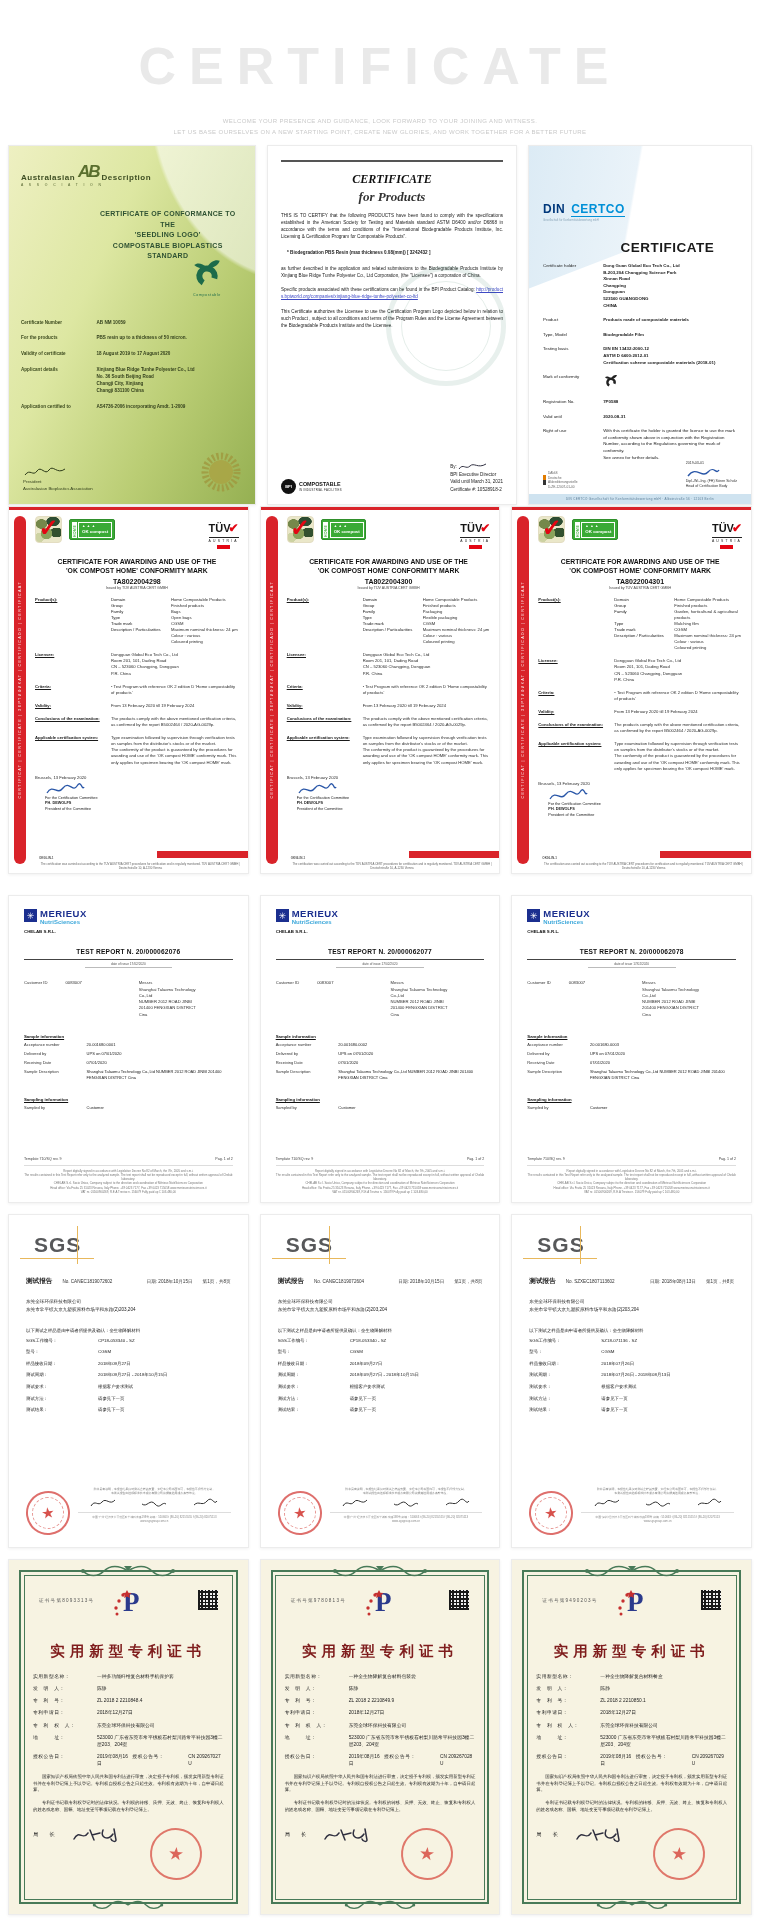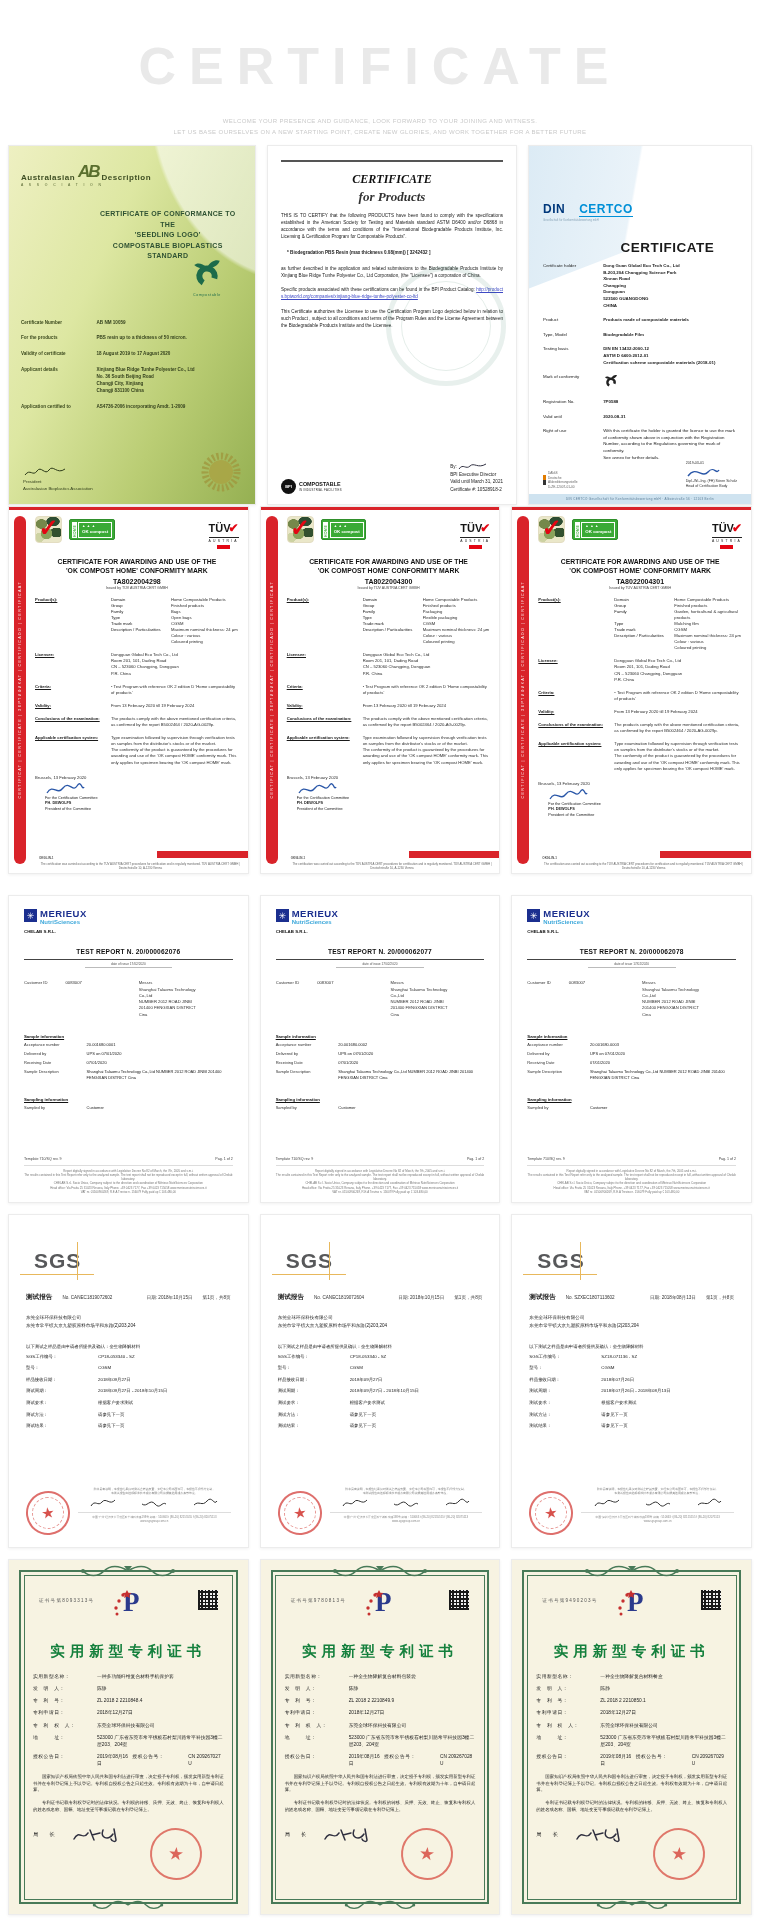--- a/index.html
+++ b/index.html
@@ -62,21 +62,21 @@
   .bpi-logosub { font-size:2.8px; letter-spacing:.3px; color:#222; }
   .bpi-right { text-align:left; font-size:4.6px; line-height:1.7; color:#222; }
   .sig-svg { display:block; }
 
   
   .din { padding:0; }
   .din-band { position:absolute; top:0; left:0; right:0; height:150px;
               background:linear-gradient(100deg,#dcebf5 0%,#eaf3f9 45%,rgba(255,255,255,0) 46%); 
               clip-path:polygon(0 0,100% 0,100% 38%,0 95%); }
   .din-in { position:relative; padding:13px 14px 10px; height:100%; display:flex; flex-direction:column; }
-  .din-logo { display:flex; align-items:baseline; gap:14px; }
+  .din-logo { display:flex; align-items:baseline; gap:6px; }
   .din-din { font-size:12px; font-weight:900; color:#00387b; letter-spacing:.5px; }
   .din-certco { font-size:12px; font-weight:900; color:#0090d7; border-bottom:1.6px solid #0090d7; letter-spacing:.5px;margin-top:43px; }
   .din-tag { font-size:2.8px; color:#8aa5b8; margin-top:1px; }
   .din-title { margin:18px 6px 0 40%; font-size:13.5px; font-weight:900; color:#1a1a1a; letter-spacing:.5px; }
   .din-frow { display:flex; font-size:4.4px; line-height:1.5; margin-top:8px; }
   .din-frow .l { width:31%; color:#222; }
   .din-frow .v { flex:1; color:#222; font-weight:bold; }
   .din-seed { margin-top:-2px; }
   .din-bottom { margin-top:auto; display:flex; justify-content:space-between; align-items:flex-end; padding-bottom:12px; }
   .dakks { font-size:3.2px; color:#666; line-height:1.4; display:flex; gap:2px; align-items:center; }
@@ -148,21 +148,21 @@
   .mx-sec { margin-top:16px; }
   .mx-sechead { font-size:4.3px; font-weight:bold; text-decoration:underline; color:#111; }
   .mx-frow { display:flex; font-size:4px; line-height:1.5; margin-top:3px; }
   .mx-frow .l { width:30%; color:#333; }
   .mx-frow .v { flex:1; color:#222; }
   .mx-foot { margin-top:auto; }
   .mx-tprow { display:flex; justify-content:space-between; font-size:3.6px; color:#444; margin-bottom:4px; }
   .mx-legal { font-size:2.9px; color:#777; text-align:center; line-height:1.45; border-top:.8px solid #ddd; padding-top:3px; }
 
   
-  .sgs-card { padding:32px 17px 8px; display:flex; flex-direction:column; }
+  .sgs-card { padding:16px 17px 8px; display:flex; flex-direction:column; }
   .sgs-logo { font-size:21px; font-weight:900; color:#57585a; letter-spacing:1px; position:relative;
               display:inline-block; width:58px; padding:2px 8px 4px; }
   .sgs-logo::after { content:""; position:absolute; left:-6px; right:-10px; bottom:2px; height:1px; background:#e8b85c; }
   .sgs-logo::before { content:""; position:absolute; right:6px; top:-5px; bottom:-3px; width:1px; background:#e8b85c; }
   .sgs-hrow { display:flex; align-items:baseline; gap:10px; margin-top:16px; }
   .sgs-rl { font-size:6.6px; font-weight:bold; color:#222; }
   .sgs-no { font-size:4.6px; color:#333; }
   .sgs-date { font-size:4.6px; color:#333; margin-left:auto; }
   .sgs-page { font-size:4.6px; color:#333; }
   .sgs-client { font-size:4.6px; margin-top:12px; line-height:1.7; color:#222; }
@@ -183,21 +183,21 @@
   .pframe { position:absolute; inset:10px; border:2.5px solid #487a58; }
   .pframe2 { position:absolute; inset:14.5px; border:1px solid #487a58; }
   .orn { position:absolute; left:50%; transform:translateX(-50%); z-index:2; }
   .orn.top { top:3px; } .orn.bot { bottom:3px; }
   .pcert-no { position:absolute; top:38px; left:30px; font-size:4.6px; letter-spacing:1.2px; color:#555; z-index:2; }
   .plogo { position:absolute; top:26px; left:50%; transform:translateX(-50%); z-index:2; }
   .qr { position:absolute; top:30px; right:30px; width:20px; height:20px; z-index:2;
         background-image:repeating-linear-gradient(0deg,#1a1a1a 0 1.6px,transparent 1.6px 3.4px),
                          repeating-linear-gradient(90deg,#1a1a1a 0 1.6px,#f0f0f0 1.6px 3.4px); }
   .pat-in { position:absolute; inset:20px 24px 18px; display:flex; flex-direction:column; }
-  .pat-title { margin-top:62px; text-align:center; font-size:14.5px; font-weight:bold; color:#15803d;
+  .pat-title { margin-top:62px; text-align:center; font-size:14.5px; font-weight:bold; color:#7f1d1d;
                letter-spacing:5px; font-family:"Liberation Serif",serif; }
   .prow { display:flex; font-size:4.8px; line-height:1.45; margin-top:5.2px; color:#222; }
   .prow .l { width:64px; flex-shrink:0; letter-spacing:.5px; }
   .prow .v { flex:1; }
   .prow.first { margin-top:13px; }
   .pp { font-size:4.4px; line-height:1.55; text-align:justify; text-indent:9px; margin-top:6px; color:#222; }
   .pdir { display:flex; align-items:center; gap:12px; margin-top:12px; }
   .pdir .l { font-size:5.2px; letter-spacing:3px; color:#222; }
   .pseal { position:absolute; right:46px; bottom:34px; width:52px; height:52px; border:2.5px solid rgba(212,60,50,.75);
            border-radius:50%; display:flex; align-items:center; justify-content:center; transform:rotate(6deg); opacity:.9; }

